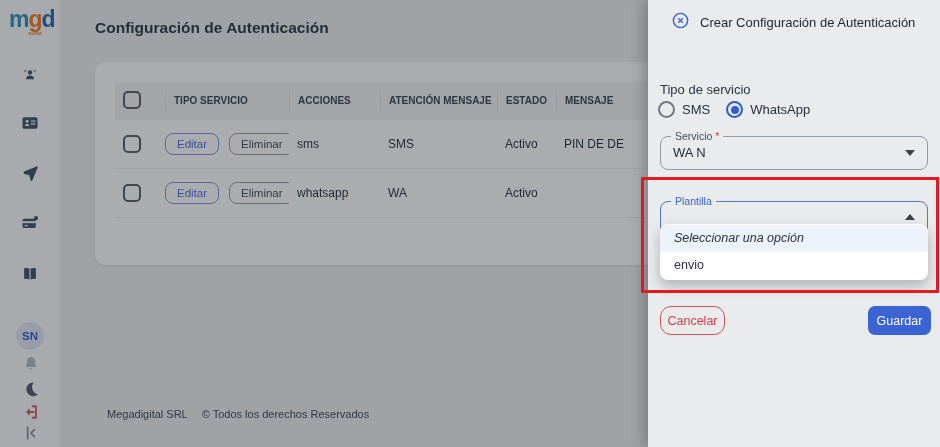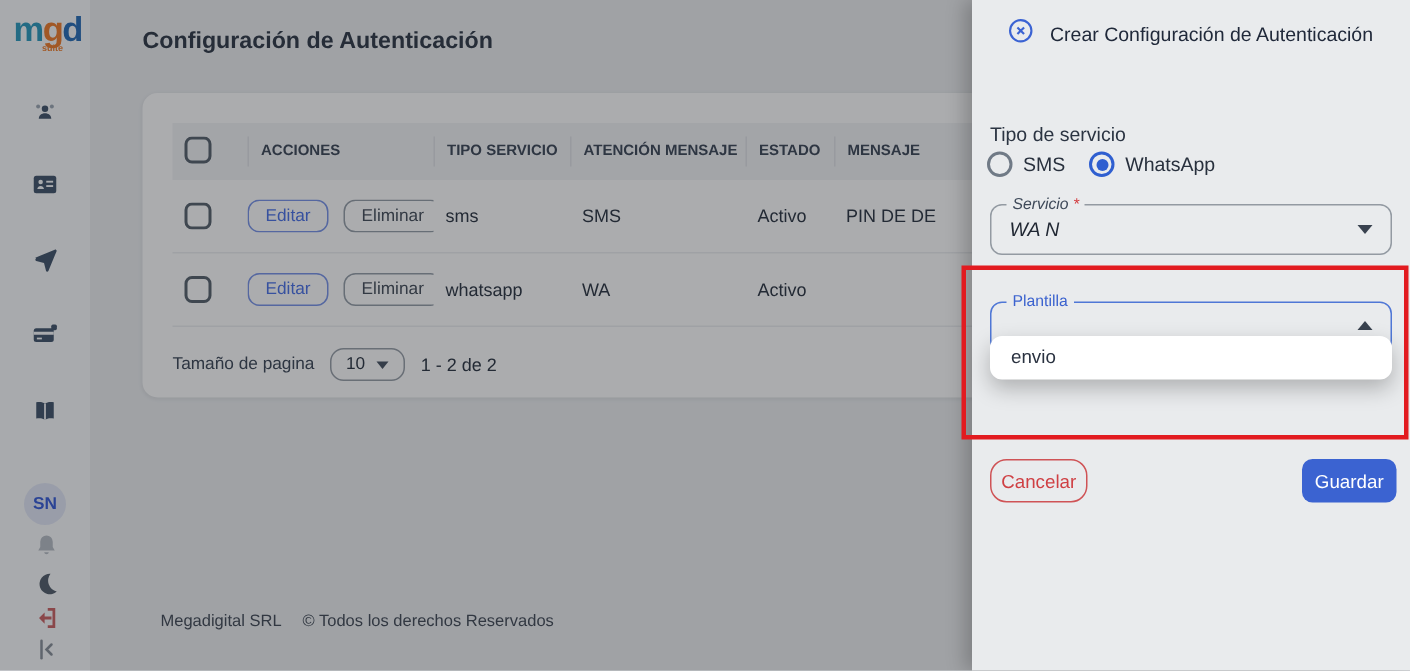--- a/index.html
+++ b/index.html
@@ -67,21 +67,21 @@
   .svc-type-label { position:absolute; left:12px; top:82px; font-size:13px; color:#2b3442; }
   .radio-row { position:absolute; left:10px; top:101px; display:flex; gap:16px; align-items:center; }
   .radio-group { display:flex; align-items:center; gap:7px; }
   .radio { width:17px; height:17px; border-radius:50%; border:2px solid #707a86; background:transparent; position:relative; }
   .radio.checked { border-color:#2f5fd0; }
   .radio.checked::after { content:""; position:absolute; left:2.5px; top:2.5px; width:8px; height:8px;
                           border-radius:50%; background:#2f5fd0; }
   .radio-label { font-size:13px; font-weight:500; color:#28303d; }
 
   .sel { position:absolute; left:12px; width:268px; height:34px; border-radius:8px; }
-  .sel-servicio { top:136px; border:1px solid #939aa2;font-style:italic; }
+  .sel-servicio { top:136px; border:1px solid #939aa2; }
   .sel-plantilla { top:201px; border:1.5px solid #4f77d6; }
   .sel-label { position:absolute; top:-7px; left:10px; background:#e9ebed; padding:0 4px; font-size:10.5px; color:#3f4a5a; }
   .sel-plantilla .sel-label { color:#3c63cf; }
   .req { color:#d2393d; }
   .sel-value { position:absolute; left:12px; top:0; line-height:31px; font-size:13px; color:#1f2632; }
   .caret-down { position:absolute; right:12px; top:13px; width:0; height:0;
                 border-left:5px solid transparent; border-right:5px solid transparent; border-top:6px solid #39424f; }
   .caret-up { position:absolute; right:12px; top:12px; width:0; height:0;
               border-left:5px solid transparent; border-right:5px solid transparent; border-bottom:6px solid #39424f; }
 
@@ -176,22 +176,22 @@
 
 <div class="main">
   <div class="page-title">Configuración de Autenticación</div>
 
   <div class="card">
     <div class="tablewrap">
       <div class="thead">
         <div class="th first checkcell">
           <span class="checkbox"></span>
         </div>
+        <div class="th">TIPO SERVICIO</div>
         <div class="th">ACCIONES</div>
-        <div class="th">TIPO SERVICIO</div>
         <div class="th">ATENCIÓN MENSAJE</div>
         <div class="th">ESTADO</div>
         <div class="th">MENSAJE</div>
       </div>
 
       <div class="trow">
         <div class="td checkcell">
             <span class="checkbox"></span>
           </div>
         <div class="td actions-cell">
@@ -212,28 +212,20 @@
           <button class="btn-edit">Editar</button>
           <button class="btn-del">Eliminar</button>
         </div>
         <div class="td">whatsapp</div>
         <div class="td">WA</div>
         <div class="td">Activo</div>
         <div class="td"></div>
       </div>
     </div>
 
-    <div class="pagination">
-      <span>Tamaño de pagina</span>
-      <span class="pagesize">
-        <span>10</span>
-        <span class="caret-down-s"></span>
-      </span>
-      <span class="range">1 - 2 de 2</span>
-    </div>
   </div>
 
   <div class="footer">
     <span>Megadigital SRL</span>
     <span>© Todos los derechos Reservados</span>
   </div>
 </div>
 
 <div class="backdrop"></div>
 
@@ -264,20 +256,21 @@
     <span class="caret-down"></span>
   </div>
 
   <div class="sel sel-plantilla">
     <span class="sel-label">Plantilla</span>
     <span class="sel-value"></span>
     <span class="caret-up"></span>
   </div>
 
   <div class="menu">
+    <div class="menu-item highlighted">Seleccionar una opción</div>
     <div class="menu-item">envio</div>
   </div>
 
   <button class="btn-cancel">Cancelar</button>
   <button class="btn-save">Guardar</button>
 </div>
 
 <div class="annotation"></div>
 
 </body></html>

